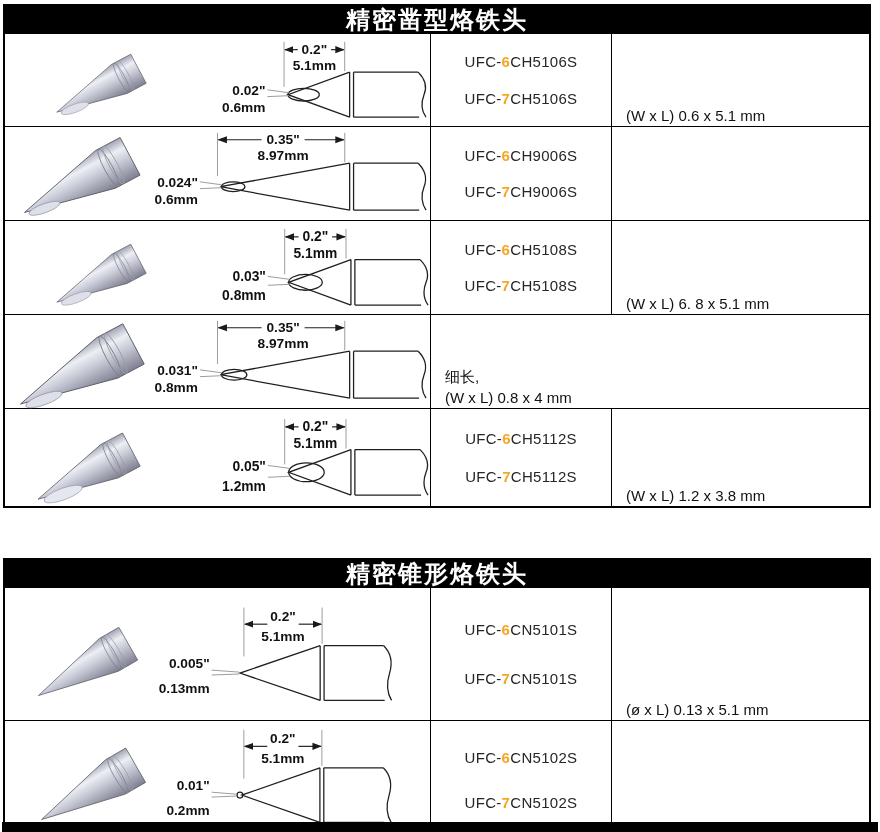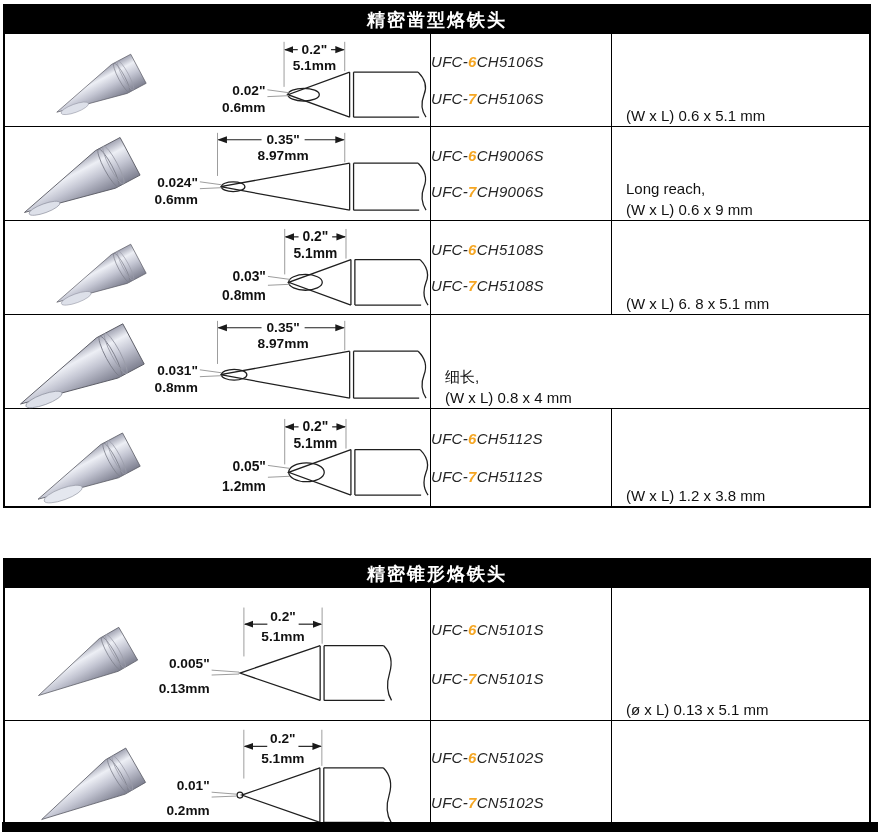--- a/index.html
+++ b/index.html
@@ -1,25 +1,25 @@
 <!DOCTYPE html>
 <html><head>
 <meta charset="utf-8">
 <style>
   html,body{margin:0;padding:0;background:#fff;}
   .page{position:relative;width:880px;height:832px;background:#ffffff;
         font-family:"Liberation Sans",sans-serif;overflow:hidden;}
   .tbl{position:absolute;left:3px;width:868px;border:2px solid #000;background:#fff;box-sizing:border-box;}
   .tbl-title{background:#000;color:#fff;text-align:center;height:27px;line-height:27px;
-             font-family:"DejaVu Serif",serif;font-size:18px;font-weight:700;letter-spacing:2px;}
+             font-family:"DejaVu Serif",serif;font-size:24px;font-weight:700;letter-spacing:2px;}
   .row{display:flex;border-top:1px solid #000;box-sizing:border-box;}
   .row:first-of-type{border-top:none;}
   .c1{width:426px;position:relative;border-right:1px solid #000;box-sizing:border-box;}
   .c2{width:181px;border-right:1px solid #000;box-sizing:border-box;display:flex;
-      flex-direction:column;justify-content:space-evenly;font-style:italic;}
+      flex-direction:column;justify-content:space-evenly;align-items:center;}
   .c3{flex:1;display:flex;flex-direction:column;justify-content:flex-end;padding-left:14px;box-sizing:border-box;}
   .pn{font-size:15px;color:#262626;letter-spacing:.3px;white-space:nowrap;}
   .acc{color:#F5A623;font-weight:600;}
   .desc{font-size:15px;color:#111;line-height:21px;}
   .desc:empty{display:none;}
   .photo{position:absolute;}
   .draw{position:absolute;left:0;top:0;width:100%;height:100%;}
   .ln{stroke:#1f1f1f;stroke-width:1.3;fill:none;}
   .ext{stroke:#9b9b9b;stroke-width:1;fill:none;}
   .dim{stroke:#1f1f1f;stroke-width:1.2;fill:none;}
@@ -114,24 +114,20 @@
           <ellipse class="ln" cx="231" cy="61" rx="12" ry="5"></ellipse>
           <line class="ext" x1="197" y1="56" x2="219" y2="59"></line>
           <line class="ext" x1="197" y1="63" x2="219" y2="62"></line>
           <text class="dt" x="195" y="61" text-anchor="end">0.024"</text>
           <text class="dt" x="195" y="79" text-anchor="end">0.6mm</text>
         </svg>
       </div>
       <div class="c2">
         <div class="pn"><span>UFC-</span><span class="acc">6</span><span>CH9006S</span></div>
         <div class="pn"><span>UFC-</span><span class="acc">7</span><span>CH9006S</span></div>
-      </div>
-      <div class="c3">
-        <div class="desc">Long reach,</div>
-        <div class="desc">(W x L) 0.6 x 9 mm</div>
       </div>
     </div>
 
     <div class="row" style="height:94px">
       <div class="c1">
         <svg class="photo" style="left:48px;top:16px;width:95px;height:74px" viewBox="0 0 150 105">
           <g transform="translate(6,97) rotate(-28)">
             <path d="M0,0 L112,-26 L146,-26 L146,26 L112,26 Z" fill="url(#gmet)" stroke="#5a5b64" stroke-width="1" stroke-linejoin="round"></path>
             <ellipse cx="116" cy="0" rx="5" ry="25.8" fill="none" stroke="#7c7e8a" stroke-width="1"></ellipse>
             <ellipse cx="123" cy="0" rx="5" ry="26" fill="none" stroke="#9a9ca8" stroke-width="1"></ellipse>

